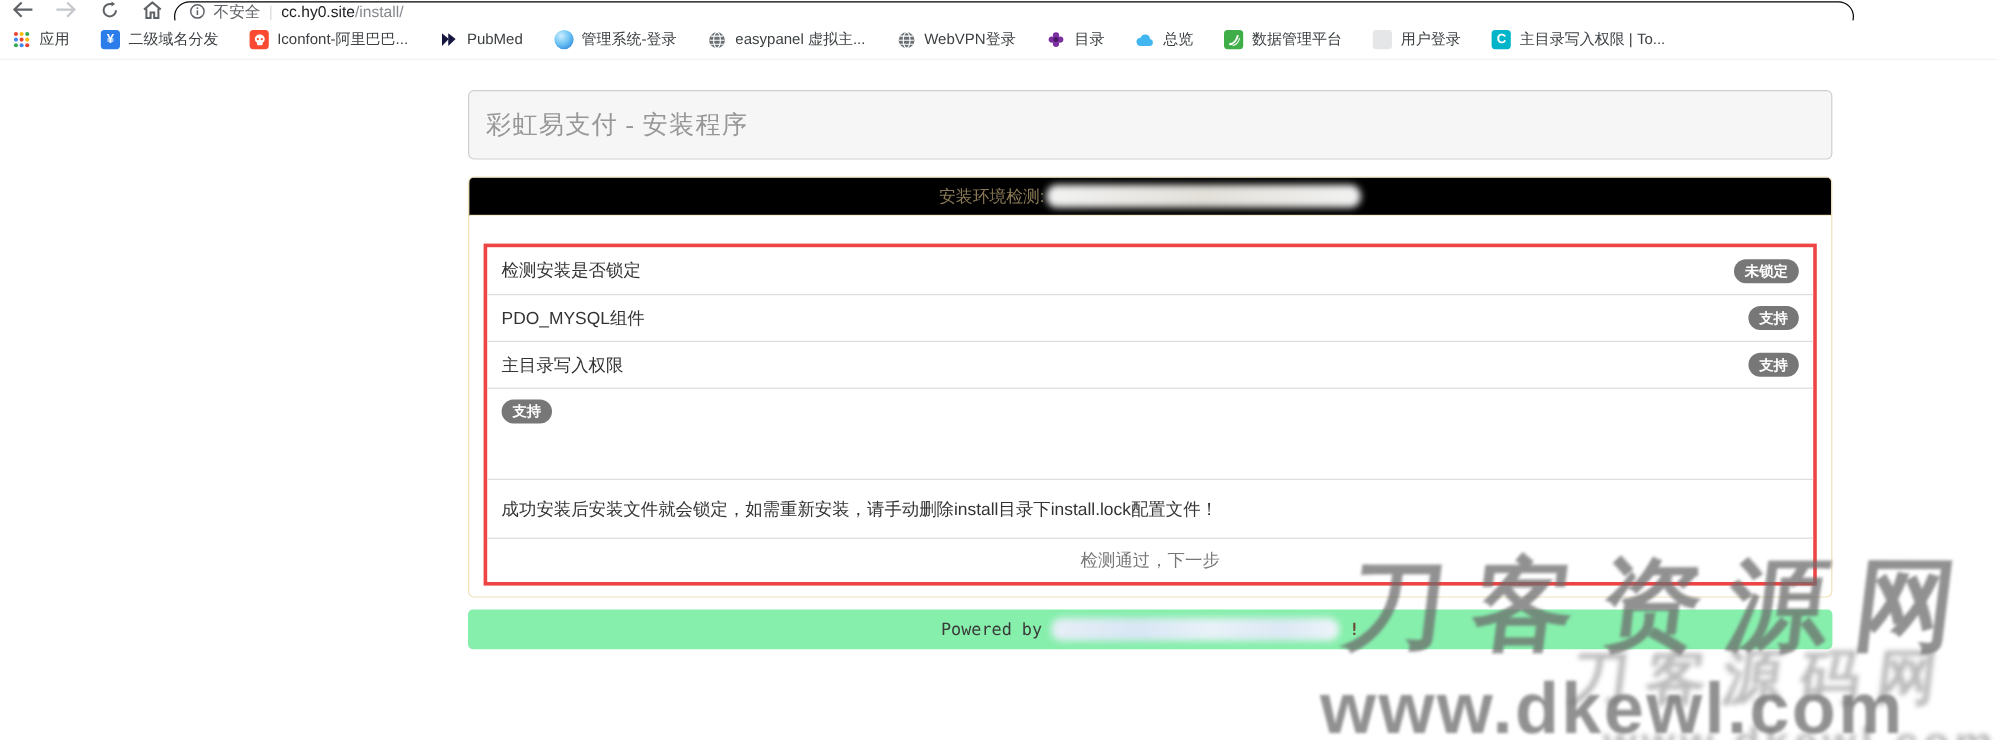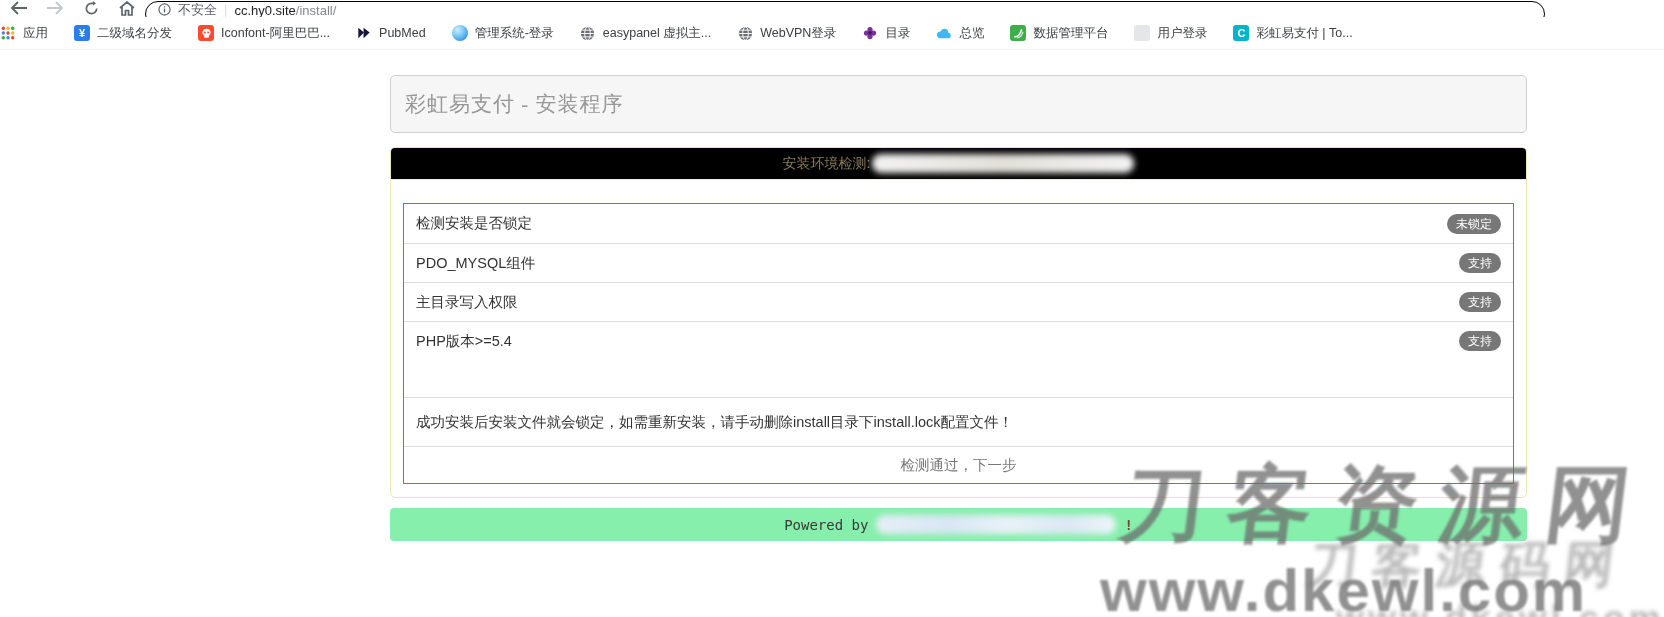--- a/index.html
+++ b/index.html
@@ -13,21 +13,21 @@
   .omnibox{position:absolute;left:145px;top:1px;width:1400px;height:26px;border:1px solid #000000;
            border-radius:14px;background:#fff;display:flex;align-items:flex-start;padding:0 12px;box-sizing:border-box;}
   .omni-row{display:flex;align-items:center;height:15px;gap:7px;margin-top:0;}
   .sec-label{font-size:13px;color:#5f6368;}
   .omni-sep{color:#dadce0;font-size:13px;}
   .url-host{font-size:13px;color:#202124;}
   .url-path{font-size:13px;color:#85898d;}
 
   
   .bookmarks{position:absolute;top:17px;left:0;right:0;height:33px;background:#fff;z-index:6;
-             display:flex;align-items:center;gap:26px;border-bottom:1px solid #f1f1f1;box-sizing:border-box;}
+             display:flex;align-items:center;padding-left:10px;gap:26px;border-bottom:1px solid #f1f1f1;box-sizing:border-box;}
   .bm{display:flex;align-items:center;gap:7px;cursor:pointer;white-space:nowrap;}
   .bm-label{font-size:12.5px;color:#3c4043;}
   .bm-ic{width:16px;height:16px;border-radius:3px;display:flex;align-items:center;justify-content:center;
          font-size:11px;font-weight:bold;color:#fff;box-sizing:border-box;flex:0 0 auto;}
   .ic-yen{background:#2b7de9;}
   .ic-red{background:#fa4b32;}
   .ic-sphere{border-radius:50%;background:radial-gradient(circle at 35% 30%,#cdeeff 0%,#6fc4f5 45%,#1976d2 100%);}
   .ic-green{background:#3fae49;}
   .ic-blank{background:#e4e6e8;}
   .ic-teal{background:#00b5c9;}
@@ -40,25 +40,25 @@
 
   .warn-panel{position:absolute;left:390px;top:147px;width:1137px;height:351px;border:1px solid #f0e1b9;
               border-radius:5px;background:#fff;box-sizing:border-box;overflow:hidden;}
   .warn-head{height:31px;background:#000000;border-bottom:1px solid #f5ecd0;display:flex;align-items:center;justify-content:center;gap:2px;}
   .warn-head .h{font-size:14px;color:#8a7a57;}
   .censor{display:inline-block;border-radius:9px;filter:blur(3px);}
   .censor-head{width:262px;height:19px;background:linear-gradient(90deg,rgba(255,255,255,.95),rgba(250,248,240,.9),rgba(255,255,255,.95));}
   .censor-foot{width:240px;height:19px;vertical-align:middle;
                background:linear-gradient(90deg,#e7eef7,#d8e6f4 30%,#e9f1f8 55%,#dce8f4 80%,#eef4fa);}
 
-  .check-table{position:absolute;left:403px;top:203px;width:1111px;border:1px solid #ef4444;background:#fff;box-sizing:border-box;}
+  .check-table{position:absolute;left:403px;top:203px;width:1111px;border:3px solid #ef4444;background:#fff;box-sizing:border-box;}
   .row{display:flex;align-items:center;box-sizing:border-box;padding:0 12px;border-top:1px solid #ddd;}
   .row:first-child{border-top:none;}
   .row .lbl{font-size:14.5px;color:#333;flex:1;}
-  .badge{background:#777;color:#fff;font-size:12px;font-weight:normal;line-height:1;
+  .badge{background:#777;color:#fff;font-size:12px;font-weight:bold;line-height:1;
          padding:4px 9px;border-radius:10px;}
   .row-check{height:39px;}
   .row-notice{height:49px;margin-top:37px;}
   .row-next{height:37px;justify-content:center;}
   .next-link{font-size:14.5px;color:#777;cursor:pointer;}
 
   .footer-bar{position:absolute;left:390px;top:508px;width:1137px;height:33px;background:#86efac;border-radius:4px;
               display:flex;align-items:center;justify-content:center;gap:8px;
               font-family:"DejaVu Sans Mono","Liberation Mono",monospace;font-size:14px;color:#3a3a3a;}
   .footer-bang{color:#6b4c3b;font-weight:bold;}
@@ -224,21 +224,21 @@
       <span class="bm-label">数据管理平台</span>
     </div>
 
     <div class="bm">
       <span class="bm-ic ic-blank"></span>
       <span class="bm-label">用户登录</span>
     </div>
 
     <div class="bm">
       <span class="bm-ic ic-teal">C</span>
-      <span class="bm-label">彩虹易支付 | To...</span>
+      <span class="bm-label">主目录写入权限 | To...</span>
     </div>
   </div>
 
   <div class="title-panel">
     <span class="t">彩虹易支付 - 安装程序</span>
   </div>
 
   <div class="warn-panel">
     <div class="warn-head">
       <span class="h">安装环境检测:</span>
@@ -253,21 +253,20 @@
     </div>
     <div class="row row-check">
       <span class="lbl">PDO_MYSQL组件</span>
       <span class="badge">支持</span>
     </div>
     <div class="row row-check">
       <span class="lbl">主目录写入权限</span>
       <span class="badge">支持</span>
     </div>
     <div class="row row-check">
-      <span class="lbl">PHP版本&gt;=5.4</span>
       <span class="badge">支持</span>
     </div>
     <div class="row row-notice">
       <span class="lbl">成功安装后安装文件就会锁定，如需重新安装，请手动删除install目录下install.lock配置文件！</span>
     </div>
     <div class="row row-next">
       <span class="next-link">检测通过，下一步</span>
     </div>
   </div>
 

